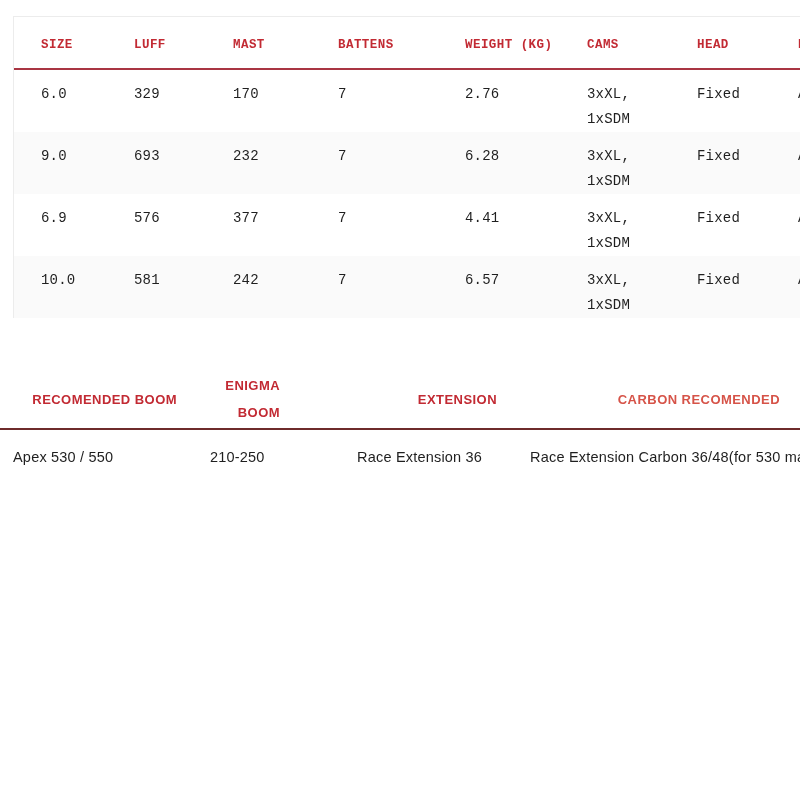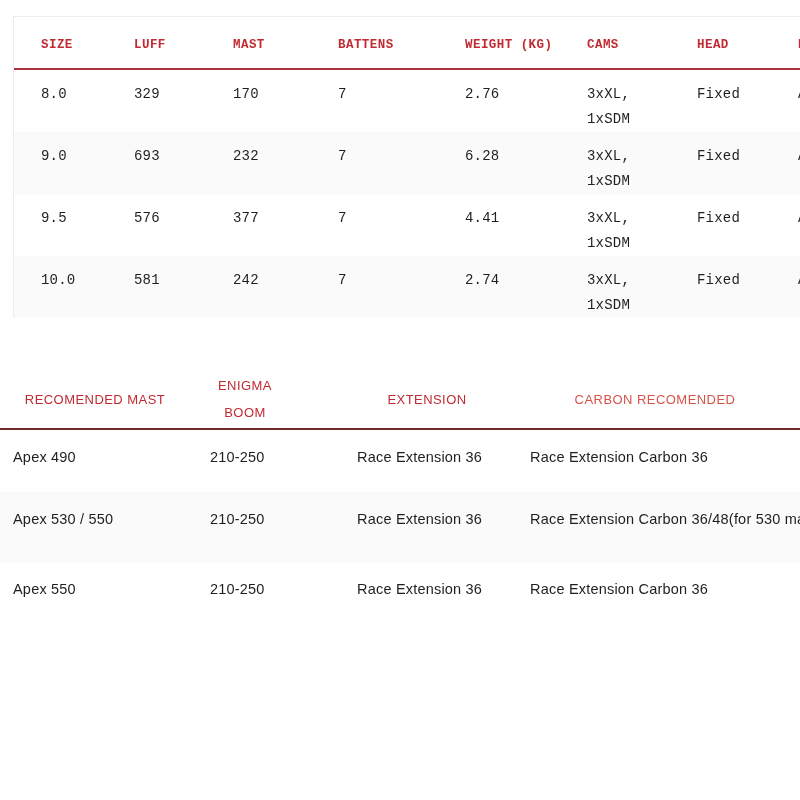--- a/index.html
+++ b/index.html
@@ -50,24 +50,24 @@
     font-size:14px;line-height:25px;letter-spacing:.2px;
     color:var(--ink);white-space:nowrap;
   }
   .two-line span{display:block;}
 
   
   .mast-table{table-layout:fixed;width:800px;margin-top:52px;}
   .mast-table col.m1{width:197px}.mast-table col.m2{width:147px}
   .mast-table col.m3{width:173px}.mast-table col.m4{width:283px}
   .mast-table th{
-    text-align:center;vertical-align:middle;
+    text-align:right;vertical-align:middle;
     height:59px;
     padding:2px 20px 2px 13px;
-    font-size:13px;font-weight:normal;letter-spacing:.45px;
+    font-size:13px;font-weight:bold;letter-spacing:.45px;
     color:var(--red);
     border-bottom:2px solid var(--line2);
     white-space:nowrap;
   }
   .mast-table th .wrap{display:block;width:70px;line-height:27px;white-space:normal;}
   .mast-table th.carbon{color:var(--red-light);}
   .mast-table tbody tr{height:70px;}
   .mast-table tbody tr:first-child{height:63px;}
   .mast-table tbody tr:nth-child(even){background:var(--alt);}
   .mast-table td{
@@ -99,21 +99,21 @@
         <th>MAST</th>
         <th>BATTENS</th>
         <th>WEIGHT (KG)</th>
         <th>CAMS</th>
         <th>HEAD</th>
         <th>R</th>
       </tr>
     </thead>
     <tbody>
       <tr>
-        <td>8.0</td>
+        <td>6.0</td>
         <td>329</td>
         <td>170</td>
         <td>7</td>
         <td>2.76</td>
         <td class="two-line">
           <span>3xXL,</span>
           <span>1xSDM</span>
         </td>
         <td>Fixed</td>
         <td>A</td>
@@ -125,79 +125,67 @@
         <td>7</td>
         <td>6.28</td>
         <td class="two-line">
           <span>3xXL,</span>
           <span>1xSDM</span>
         </td>
         <td>Fixed</td>
         <td>A</td>
       </tr>
       <tr>
-        <td>9.5</td>
+        <td>6.9</td>
         <td>576</td>
         <td>377</td>
         <td>7</td>
         <td>4.41</td>
         <td class="two-line">
           <span>3xXL,</span>
           <span>1xSDM</span>
         </td>
         <td>Fixed</td>
         <td>A</td>
       </tr>
       <tr>
         <td>10.0</td>
         <td>581</td>
         <td>242</td>
         <td>7</td>
-        <td>2.74</td>
+        <td>6.57</td>
         <td class="two-line">
           <span>3xXL,</span>
           <span>1xSDM</span>
         </td>
         <td>Fixed</td>
         <td>A</td>
       </tr>
     </tbody>
   </table>
 </div>
 
 <table class="mast-table">
   <colgroup>
       <col class="m1">
       <col class="m2">
       <col class="m3">
       <col class="m4">
     </colgroup>
   <thead>
     <tr>
-      <th>RECOMENDED MAST</th>
+      <th>RECOMENDED BOOM</th>
       <th>
           <span class="wrap">ENIGMA BOOM</span>
         </th>
       <th>EXTENSION</th>
       <th class="carbon">CARBON RECOMENDED</th>
     </tr>
   </thead>
   <tbody>
     <tr>
-      <td>Apex 490</td>
-      <td>210-250</td>
-      <td>Race Extension 36</td>
-      <td>Race Extension Carbon 36</td>
-    </tr>
-    <tr>
       <td>Apex 530 / 550</td>
       <td>210-250</td>
       <td>Race Extension 36</td>
       <td>Race Extension Carbon 36/48(for 530 mast)</td>
     </tr>
-    <tr>
-      <td>Apex 550</td>
-      <td>210-250</td>
-      <td>Race Extension 36</td>
-      <td>Race Extension Carbon 36</td>
-    </tr>
   </tbody>
 </table>
 
 </body></html>

